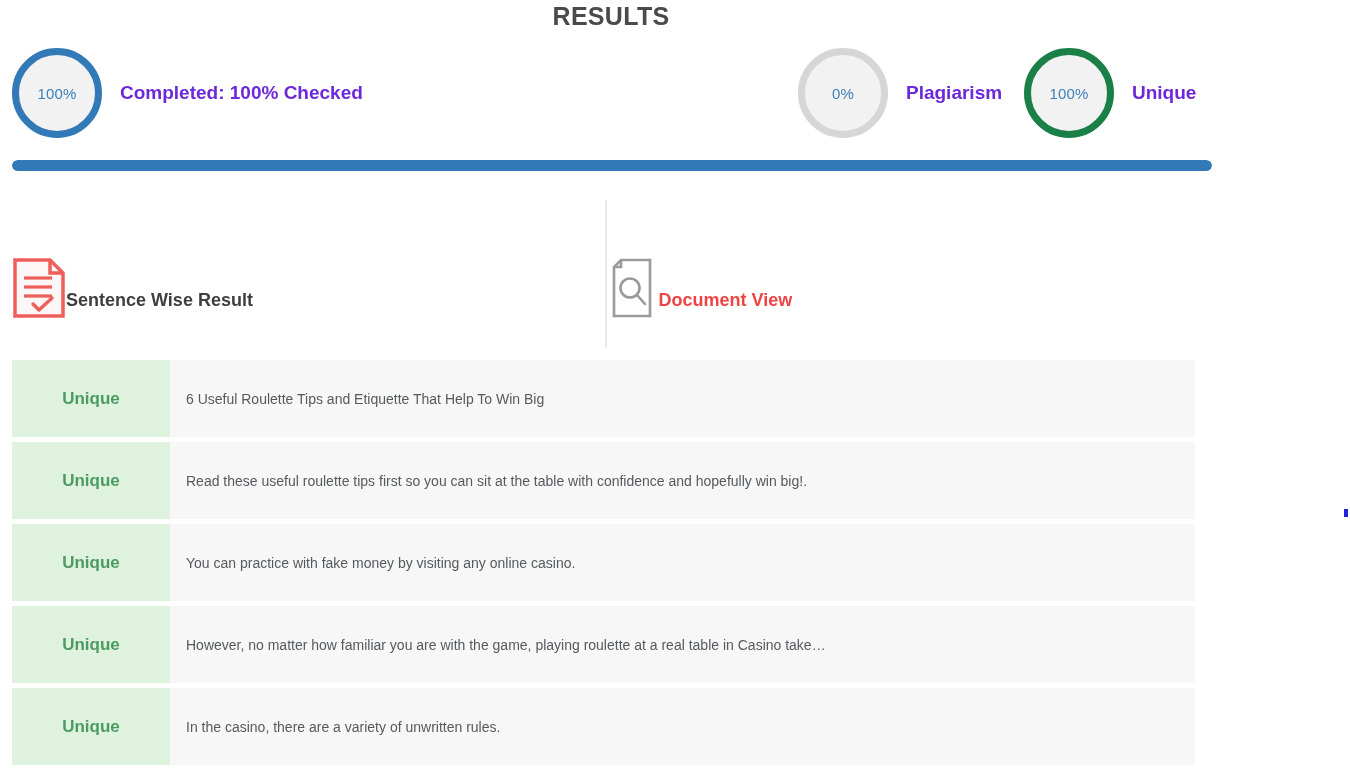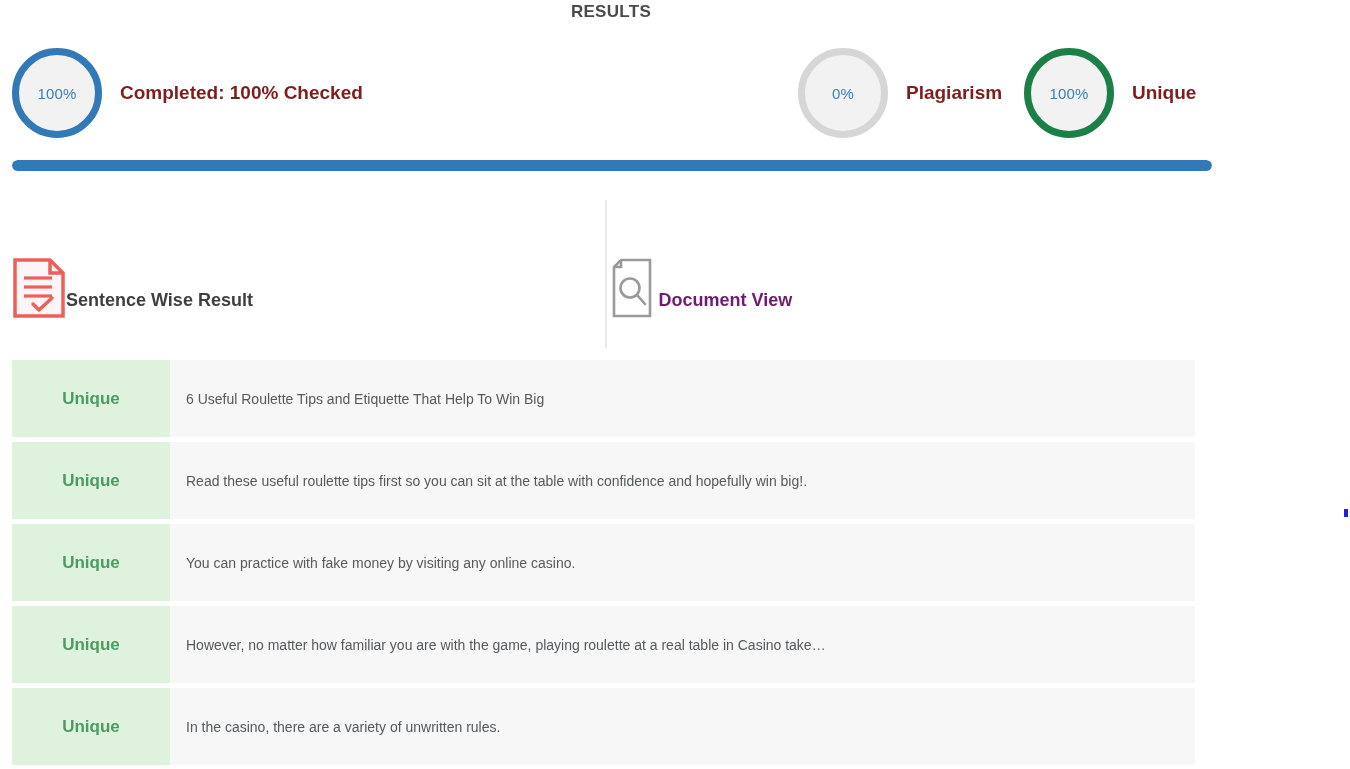--- a/index.html
+++ b/index.html
@@ -20,21 +20,21 @@
     background: #ffffff;
   }
 
   
   .results-title {
     position: absolute;
     left: 0;
     top: 2px;
     width: 1222px;
     text-align: center;
-    font-size: 17px;
+    font-size: 25px;
     font-weight: bold;
     color: #4a4a4a;
     letter-spacing: 0.3px;
   }
 
   
   .summary-row {
     position: absolute;
     left: 0;
     top: 44px;
@@ -71,21 +71,21 @@
     letter-spacing: 0.2px;
   }
   .donut-blue  { border: 7px solid #3279b7; }
   .donut-grey  { border: 7px solid #d6d6d6; }
   .donut-green { border: 7px solid #1a8048; }
 
   .stat-label {
     margin-left: 18px;
     font-size: 19px;
     font-weight: bold;
-    color: #7f1d1d;
+    color: #6d28d9;
     white-space: nowrap;
   }
 
   
   .progress-track {
     position: absolute;
     left: 12px;
     top: 160px;
     width: 1200px;
     height: 11px;
@@ -133,21 +133,21 @@
     align-items: center;
     justify-content: center;
   }
   .tab-label {
     margin-top: 24px;
     font-size: 18px;
     font-weight: bold;
     white-space: nowrap;
   }
   .tab-label.active   { color: #3f3f3f; }
-  .tab-label.inactive { color: #701a75; }
+  .tab-label.inactive { color: #ef4444; }
 
   
   .sentence-list {
     position: absolute;
     left: 12px;
     top: 360px;
     width: 1183px;
   }
   .sentence-row {
     display: flex;

